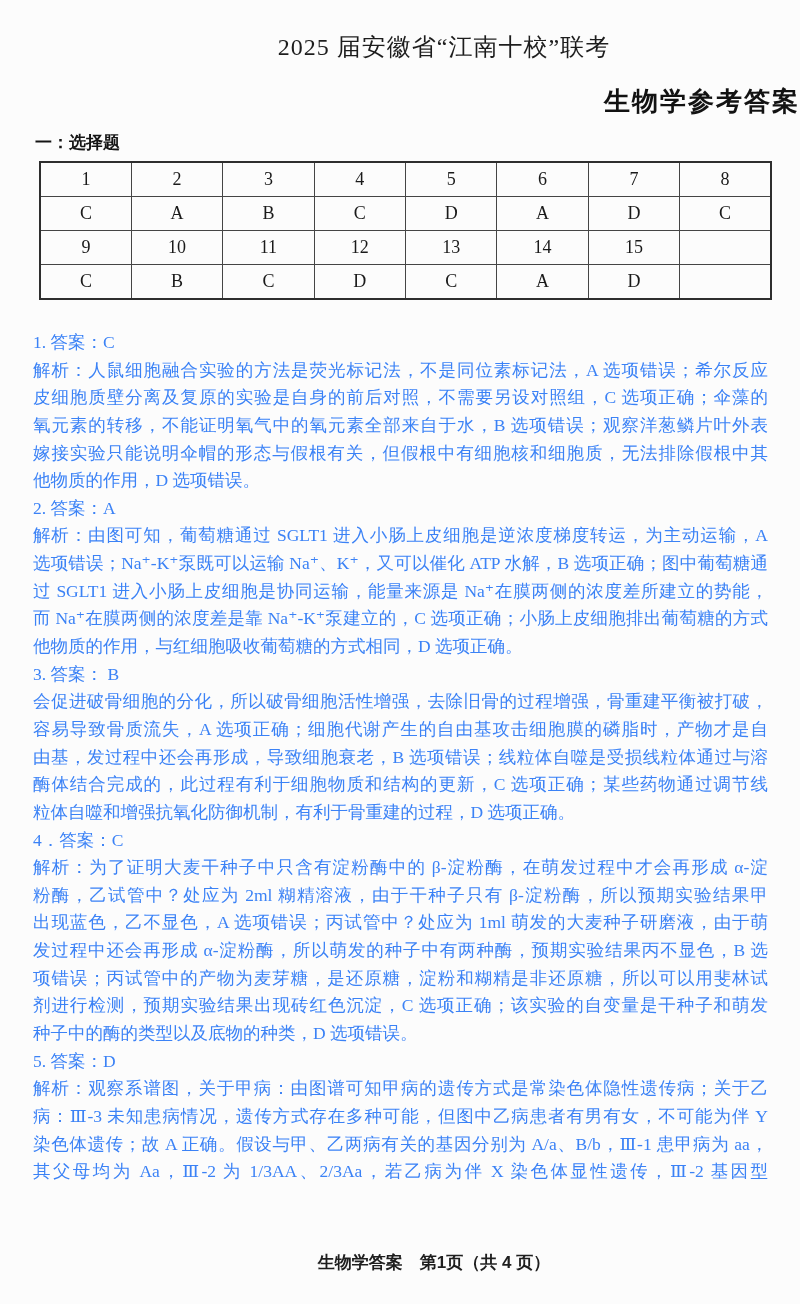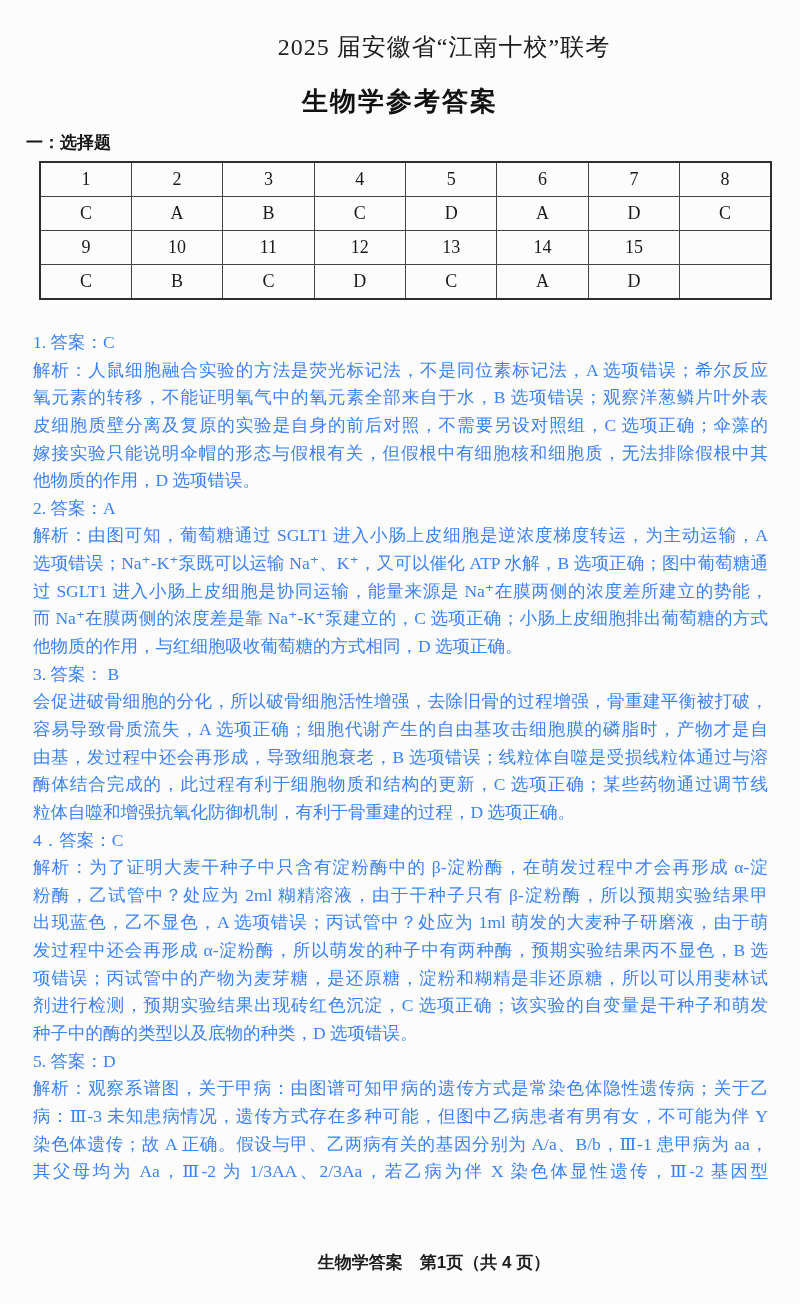--- a/index.html
+++ b/index.html
@@ -28,31 +28,31 @@
     letter-spacing: 1px;
     color: #1d1d1d;
     white-space: nowrap;
     padding-left: 44px;
   }
   .doc-subtitle {
     position: absolute;
     top: 84px;
     left: 0;
     width: 100%;
-    text-align: center;
+    text-align: right;
     font-size: 26px;
     font-weight: 700;
     letter-spacing: 2px;
     color: #121212;
     white-space: nowrap;
   }
   .section-label {
     position: absolute;
     top: 131px;
-    left: 26px;
+    left: 35px;
     font-size: 17px;
     font-weight: 700;
     font-family: "Liberation Sans", "DejaVu Sans", sans-serif;
     color: #141414;
   }
   table.answers {
     position: absolute;
     top: 161px;
     left: 39px;
     width: 733px;
@@ -153,22 +153,22 @@
           <td>A</td>
           <td>D</td>
           <td></td>
         </tr>
       </tbody>
   </table>
 
   <div class="body-text" id="body-lines">
       <div class="line">1. 答案：C</div>
       <div class="line full">解析：人鼠细胞融合实验的方法是荧光标记法，不是同位素标记法，A 选项错误；希尔反应</div>
+      <div class="line full">皮细胞质壁分离及复原的实验是自身的前后对照，不需要另设对照组，C 选项正确；伞藻的</div>
       <div class="line full">氧元素的转移，不能证明氧气中的氧元素全部来自于水，B 选项错误；观察洋葱鳞片叶外表</div>
-      <div class="line full">皮细胞质壁分离及复原的实验是自身的前后对照，不需要另设对照组，C 选项正确；伞藻的</div>
       <div class="line full">嫁接实验只能说明伞帽的形态与假根有关，但假根中有细胞核和细胞质，无法排除假根中其</div>
       <div class="line">他物质的作用，D 选项错误。</div>
       <div class="line">2. 答案：A</div>
       <div class="line full">解析：由图可知，葡萄糖通过 SGLT1 进入小肠上皮细胞是逆浓度梯度转运，为主动运输，A</div>
       <div class="line full">选项错误；Na⁺-K⁺泵既可以运输 Na⁺、K⁺，又可以催化 ATP 水解，B 选项正确；图中葡萄糖通</div>
       <div class="line full">过 SGLT1 进入小肠上皮细胞是协同运输，能量来源是 Na⁺在膜两侧的浓度差所建立的势能，</div>
       <div class="line full">而 Na⁺在膜两侧的浓度差是靠 Na⁺-K⁺泵建立的，C 选项正确；小肠上皮细胞排出葡萄糖的方式</div>
       <div class="line">他物质的作用，与红细胞吸收葡萄糖的方式相同，D 选项正确。</div>
       <div class="line">3. 答案： B</div>
       <div class="line full">会促进破骨细胞的分化，所以破骨细胞活性增强，去除旧骨的过程增强，骨重建平衡被打破，</div>

